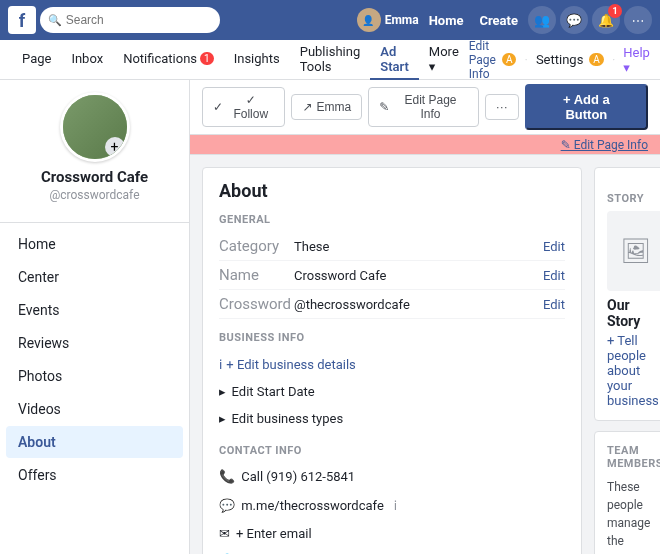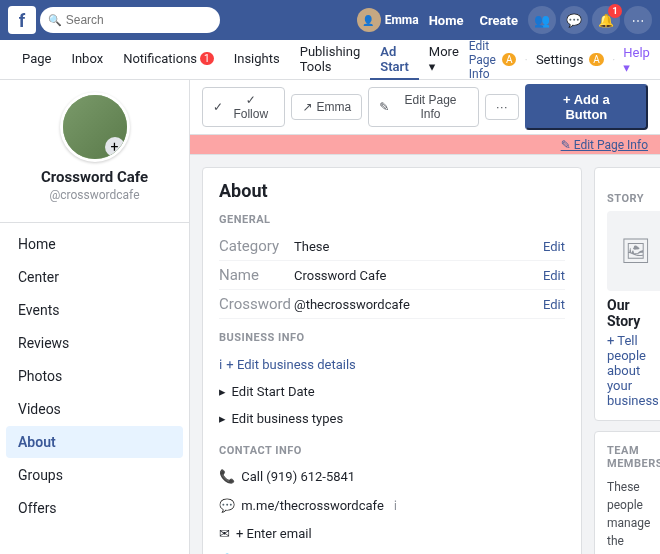--- a/index.html
+++ b/index.html
@@ -144,21 +144,20 @@
       <div class="page-username">@crosswordcafe</div>
     </div>
     <div class="sidebar-nav">
       <div class="sidebar-nav-item">Home</div>
       <div class="sidebar-nav-item">Center</div>
       <div class="sidebar-nav-item">Events</div>
       <div class="sidebar-nav-item">Reviews</div>
       <div class="sidebar-nav-item">Photos</div>
       <div class="sidebar-nav-item">Videos</div>
       <div class="sidebar-nav-item active">About</div>
-      <div class="sidebar-nav-item">Groups</div>
       <div class="sidebar-nav-item">Offers</div>
 
     </div>
   </div>
 
   <div class="page-content">
 
     <div class="page-action-bar">
       <button class="action-btn">
         <span>✓</span>

